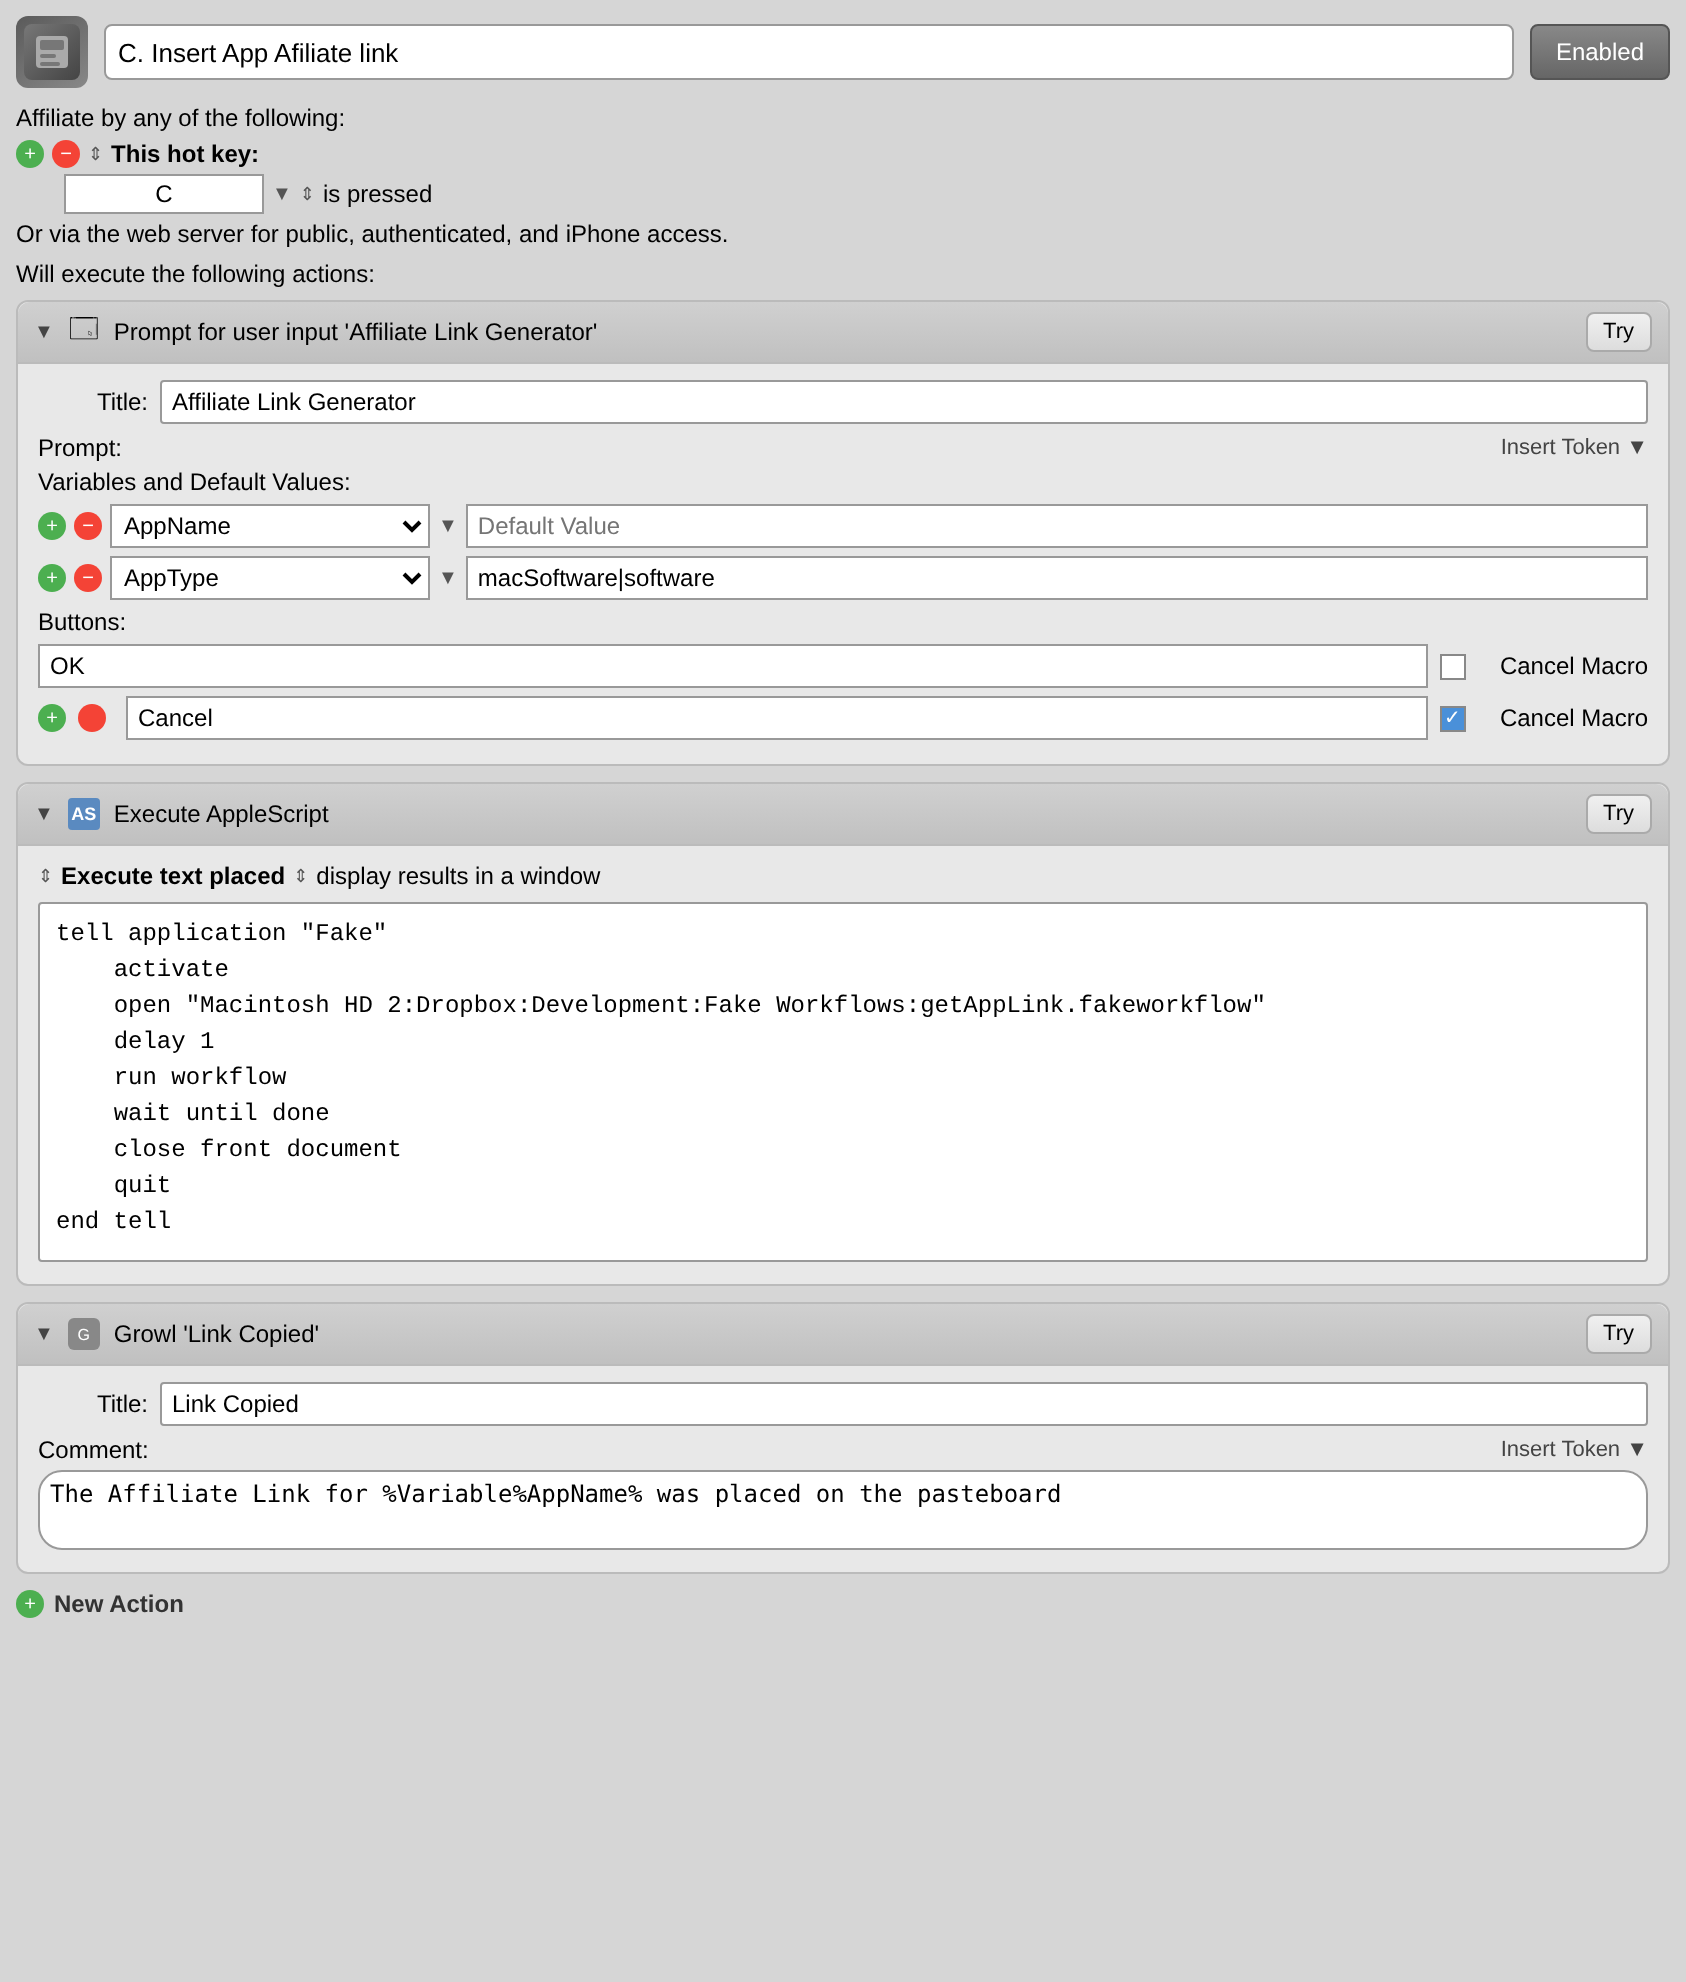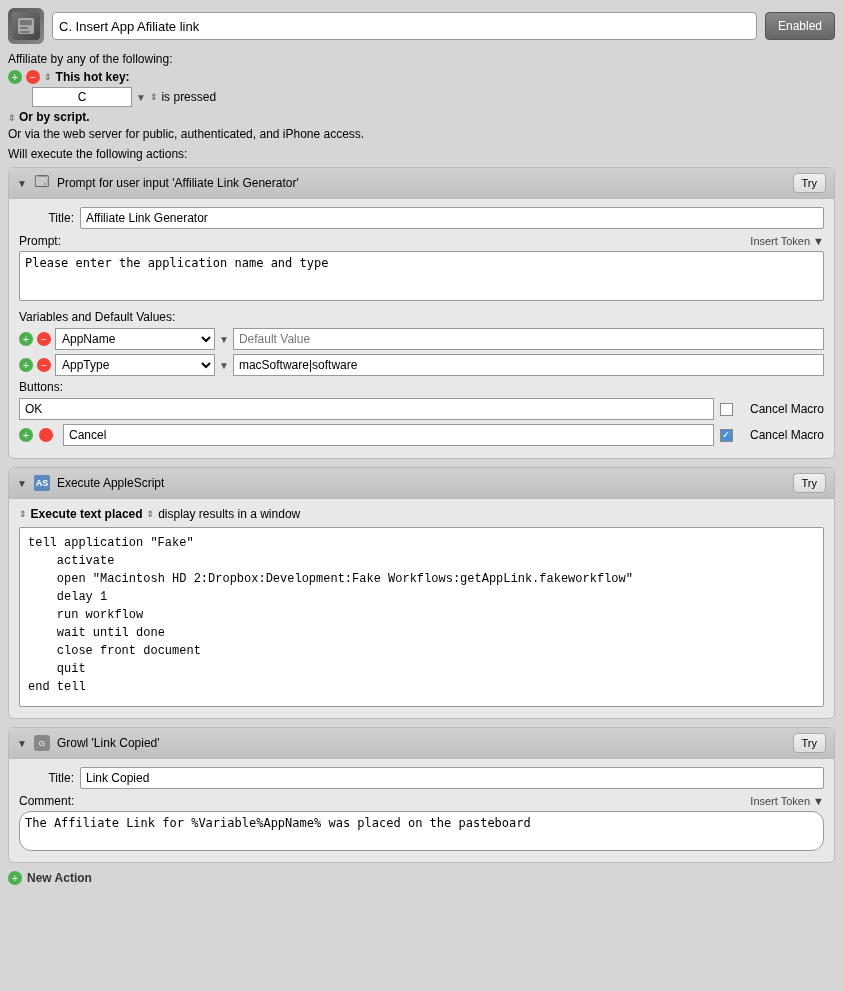--- a/index.html
+++ b/index.html
@@ -429,24 +429,20 @@
       <div class="minus-btn">−</div>
       <span class="updown-arrows">⇕</span>
       <span class="trigger-type-label">This hot key:</span>
     </div>
     <div class="hot-key-row">
       <input class="hot-key-input" type="text" value="C" style="">
       <span class="dropdown-arrow">▼</span>
       <span class="updown-arrows">⇕</span>
       <span>is pressed</span>
     </div>
-    <div style="margin-bottom:3px;">
-      <span class="updown-arrows">⇕</span>
-      <span class="or-by-script" style="display:inline">Or by script.</span>
-    </div>
     <div class="or-via-web">Or via the web server for public, authenticated, and iPhone access.</div>
     <div class="will-execute">Will execute the following actions:</div>
   </div>
 
   <div class="action-block">
     <div class="action-header">
       <span class="collapse-arrow">▼</span>
       <span class="action-icon dialog-icon">🗔</span>
       <span class="action-title">Prompt for user input 'Affiliate Link Generator'</span>
       <button class="try-btn">Try</button>
@@ -456,21 +452,20 @@
       <div class="field-row">
         <span class="field-label">Title:</span>
         <input class="text-input-full" type="text" value="Affiliate Link Generator" style="">
       </div>
       
       <div class="prompt-header-row">
         <span>Prompt:</span>
         <button class="insert-token-btn">Insert Token ▼</button>
       </div>
       
-      <textarea class="prompt-textarea" style="">Please enter the application name and type</textarea>
 
       
       <div class="section-label">Variables and Default Values:</div>
 
       
       <div class="variable-row">
         <div class="plus-btn">+</div>
         <div class="minus-btn">−</div>
         <select class="var-name-select">
           <option>AppName</option>

